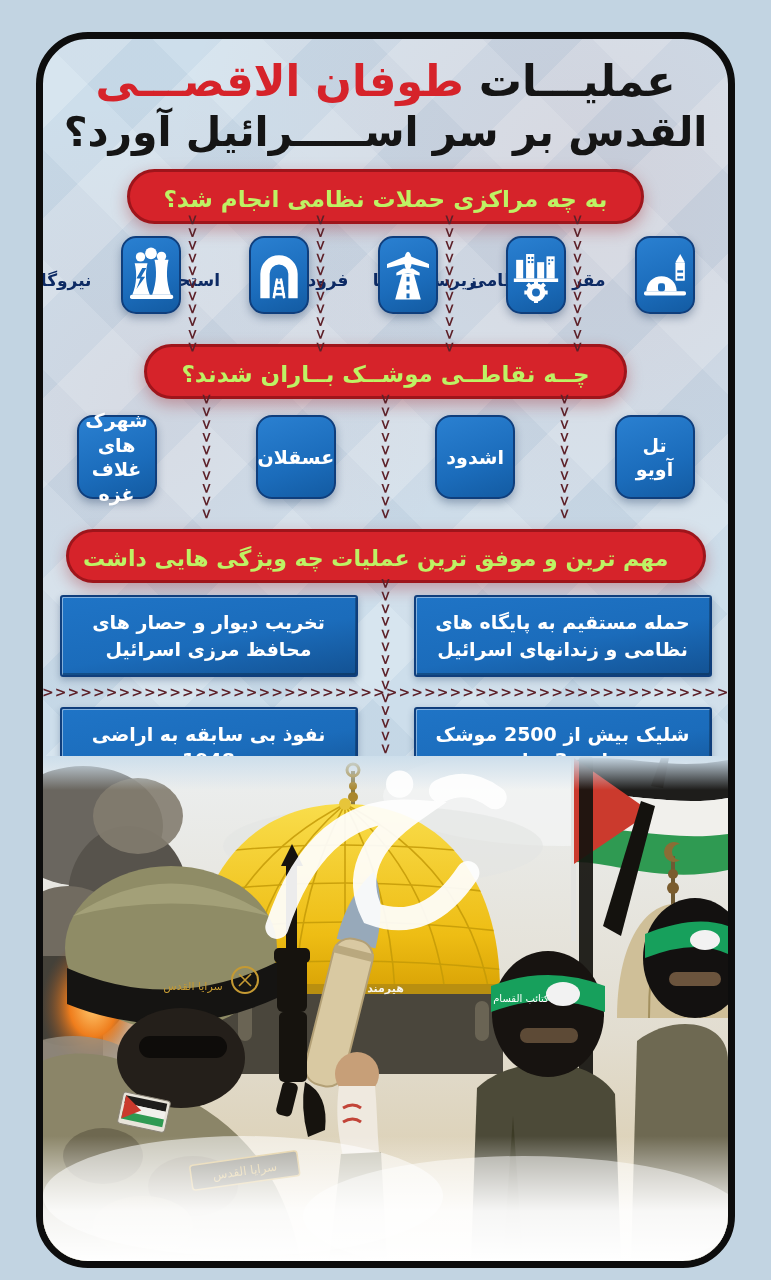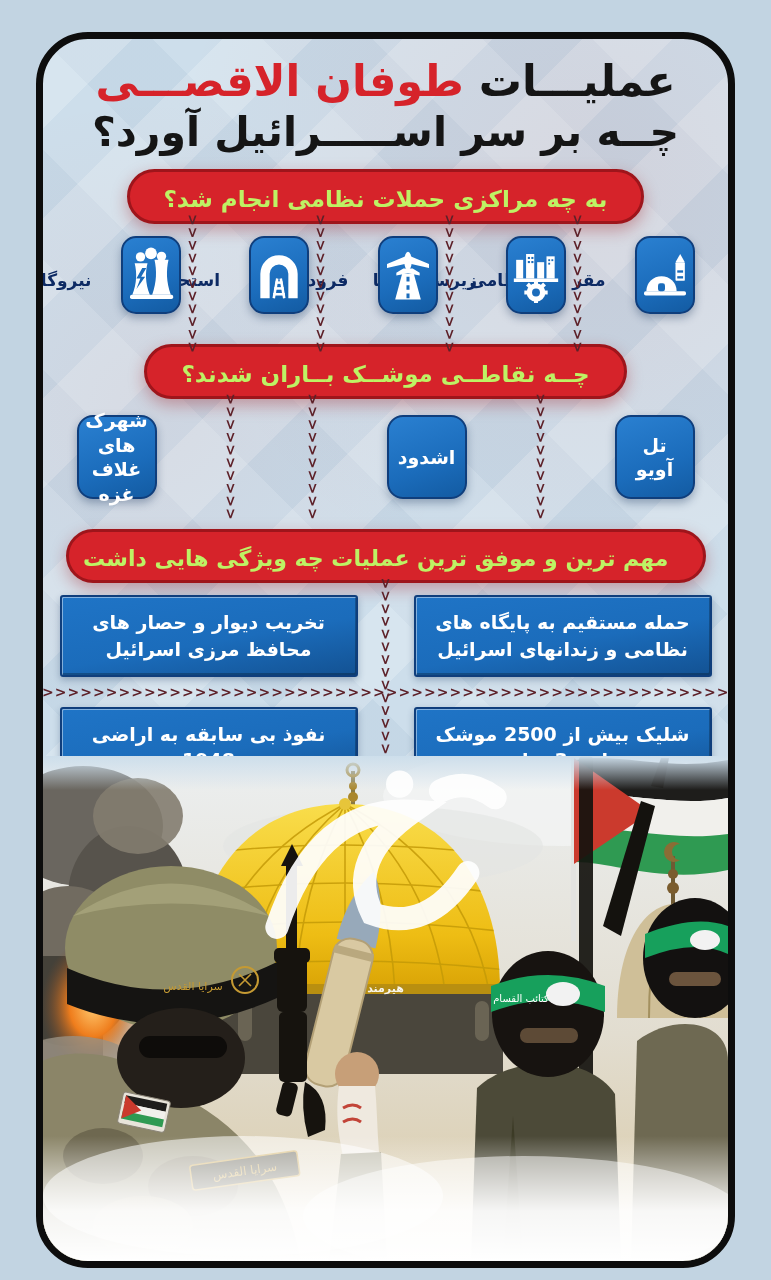--- a/index.html
+++ b/index.html
@@ -70,21 +70,21 @@
   .wm-text{color:#fff;font-size:11px;font-weight:700;letter-spacing:1px;text-shadow:0 0 3px rgba(120,120,120,.4);}
 </style>
 </head>
 <body>
 
 <div class="poster">
   <div class="card">
 
     <header class="title" dir="rtl">
       <div class="t1"><span>عملیـــات</span> <span class="hl">طوفان الاقصـــی</span></div>
-      <div class="t2">چــه بر سر اســـــرائیل آورد؟</div>
+      <div class="t2">القدس بر سر اســـــرائیل آورد؟</div>
     </header>
 
     <div class="pill" dir="rtl">به چه مراکزی حملات نظامی انجام شد؟</div>
 
     <div class="icons-row" dir="rtl">
       <div class="icon-item">
         <div class="tile">
           <svg viewBox="0 0 48 48">
               <g fill="#fff">
                 <path d="M8 38 a13 13 0 0 1 26 0 z"></path>
@@ -193,20 +193,21 @@
 
     <div class="loc-row" dir="rtl">
       <div class="loc-box">تل آویو</div>
       <div class="sep-v sep-loc">
           <span>&lt;&lt;&lt;&lt;&lt;&lt;&lt;&lt;&lt;&lt;</span>
         </div>
       <div class="loc-box">اشدود</div>
       <div class="sep-v sep-loc">
           <span>&lt;&lt;&lt;&lt;&lt;&lt;&lt;&lt;&lt;&lt;</span>
         </div>
+      <div class="loc-box">عسقلان</div>
       <div class="sep-v sep-loc">
           <span>&lt;&lt;&lt;&lt;&lt;&lt;&lt;&lt;&lt;&lt;</span>
         </div>
       <div class="loc-box">شهرک های غلاف غزه</div>
     </div>
 
     <div class="pill wide" dir="rtl">مهم ترین و موفق ترین عملیات چه ویژگی هایی داشت</div>
 
     <div class="features" dir="rtl">
       <div class="frow">

